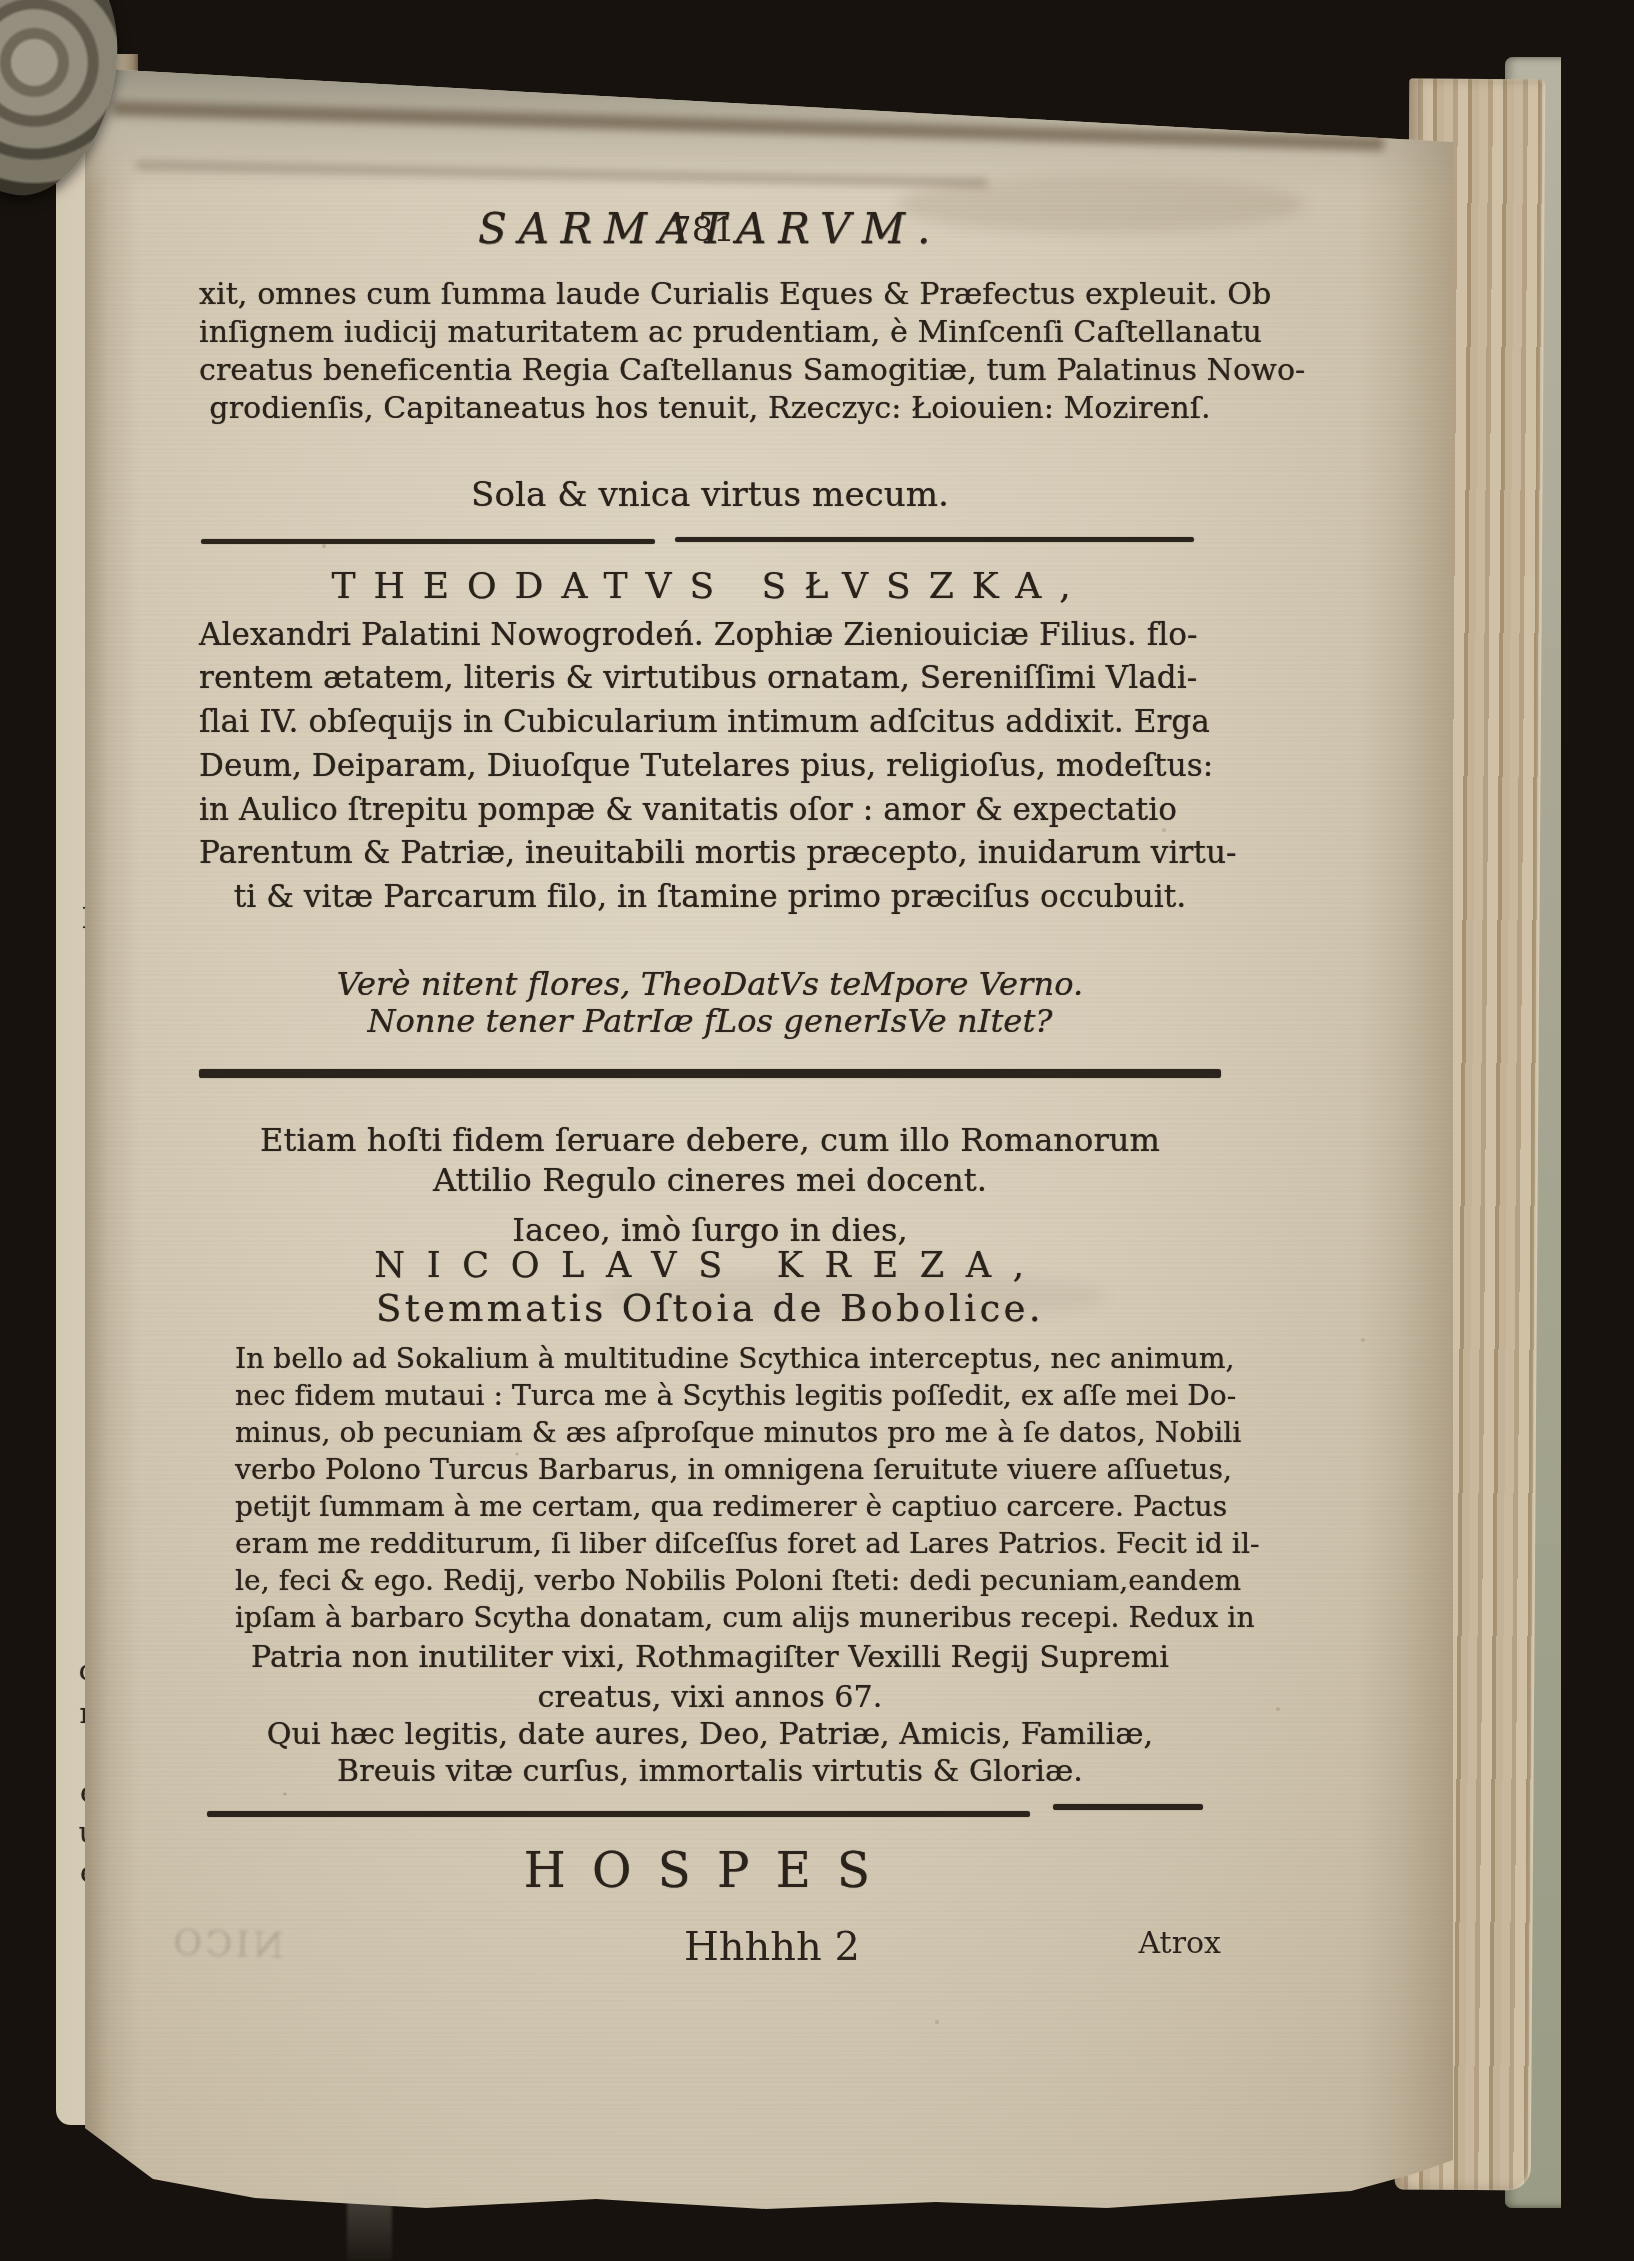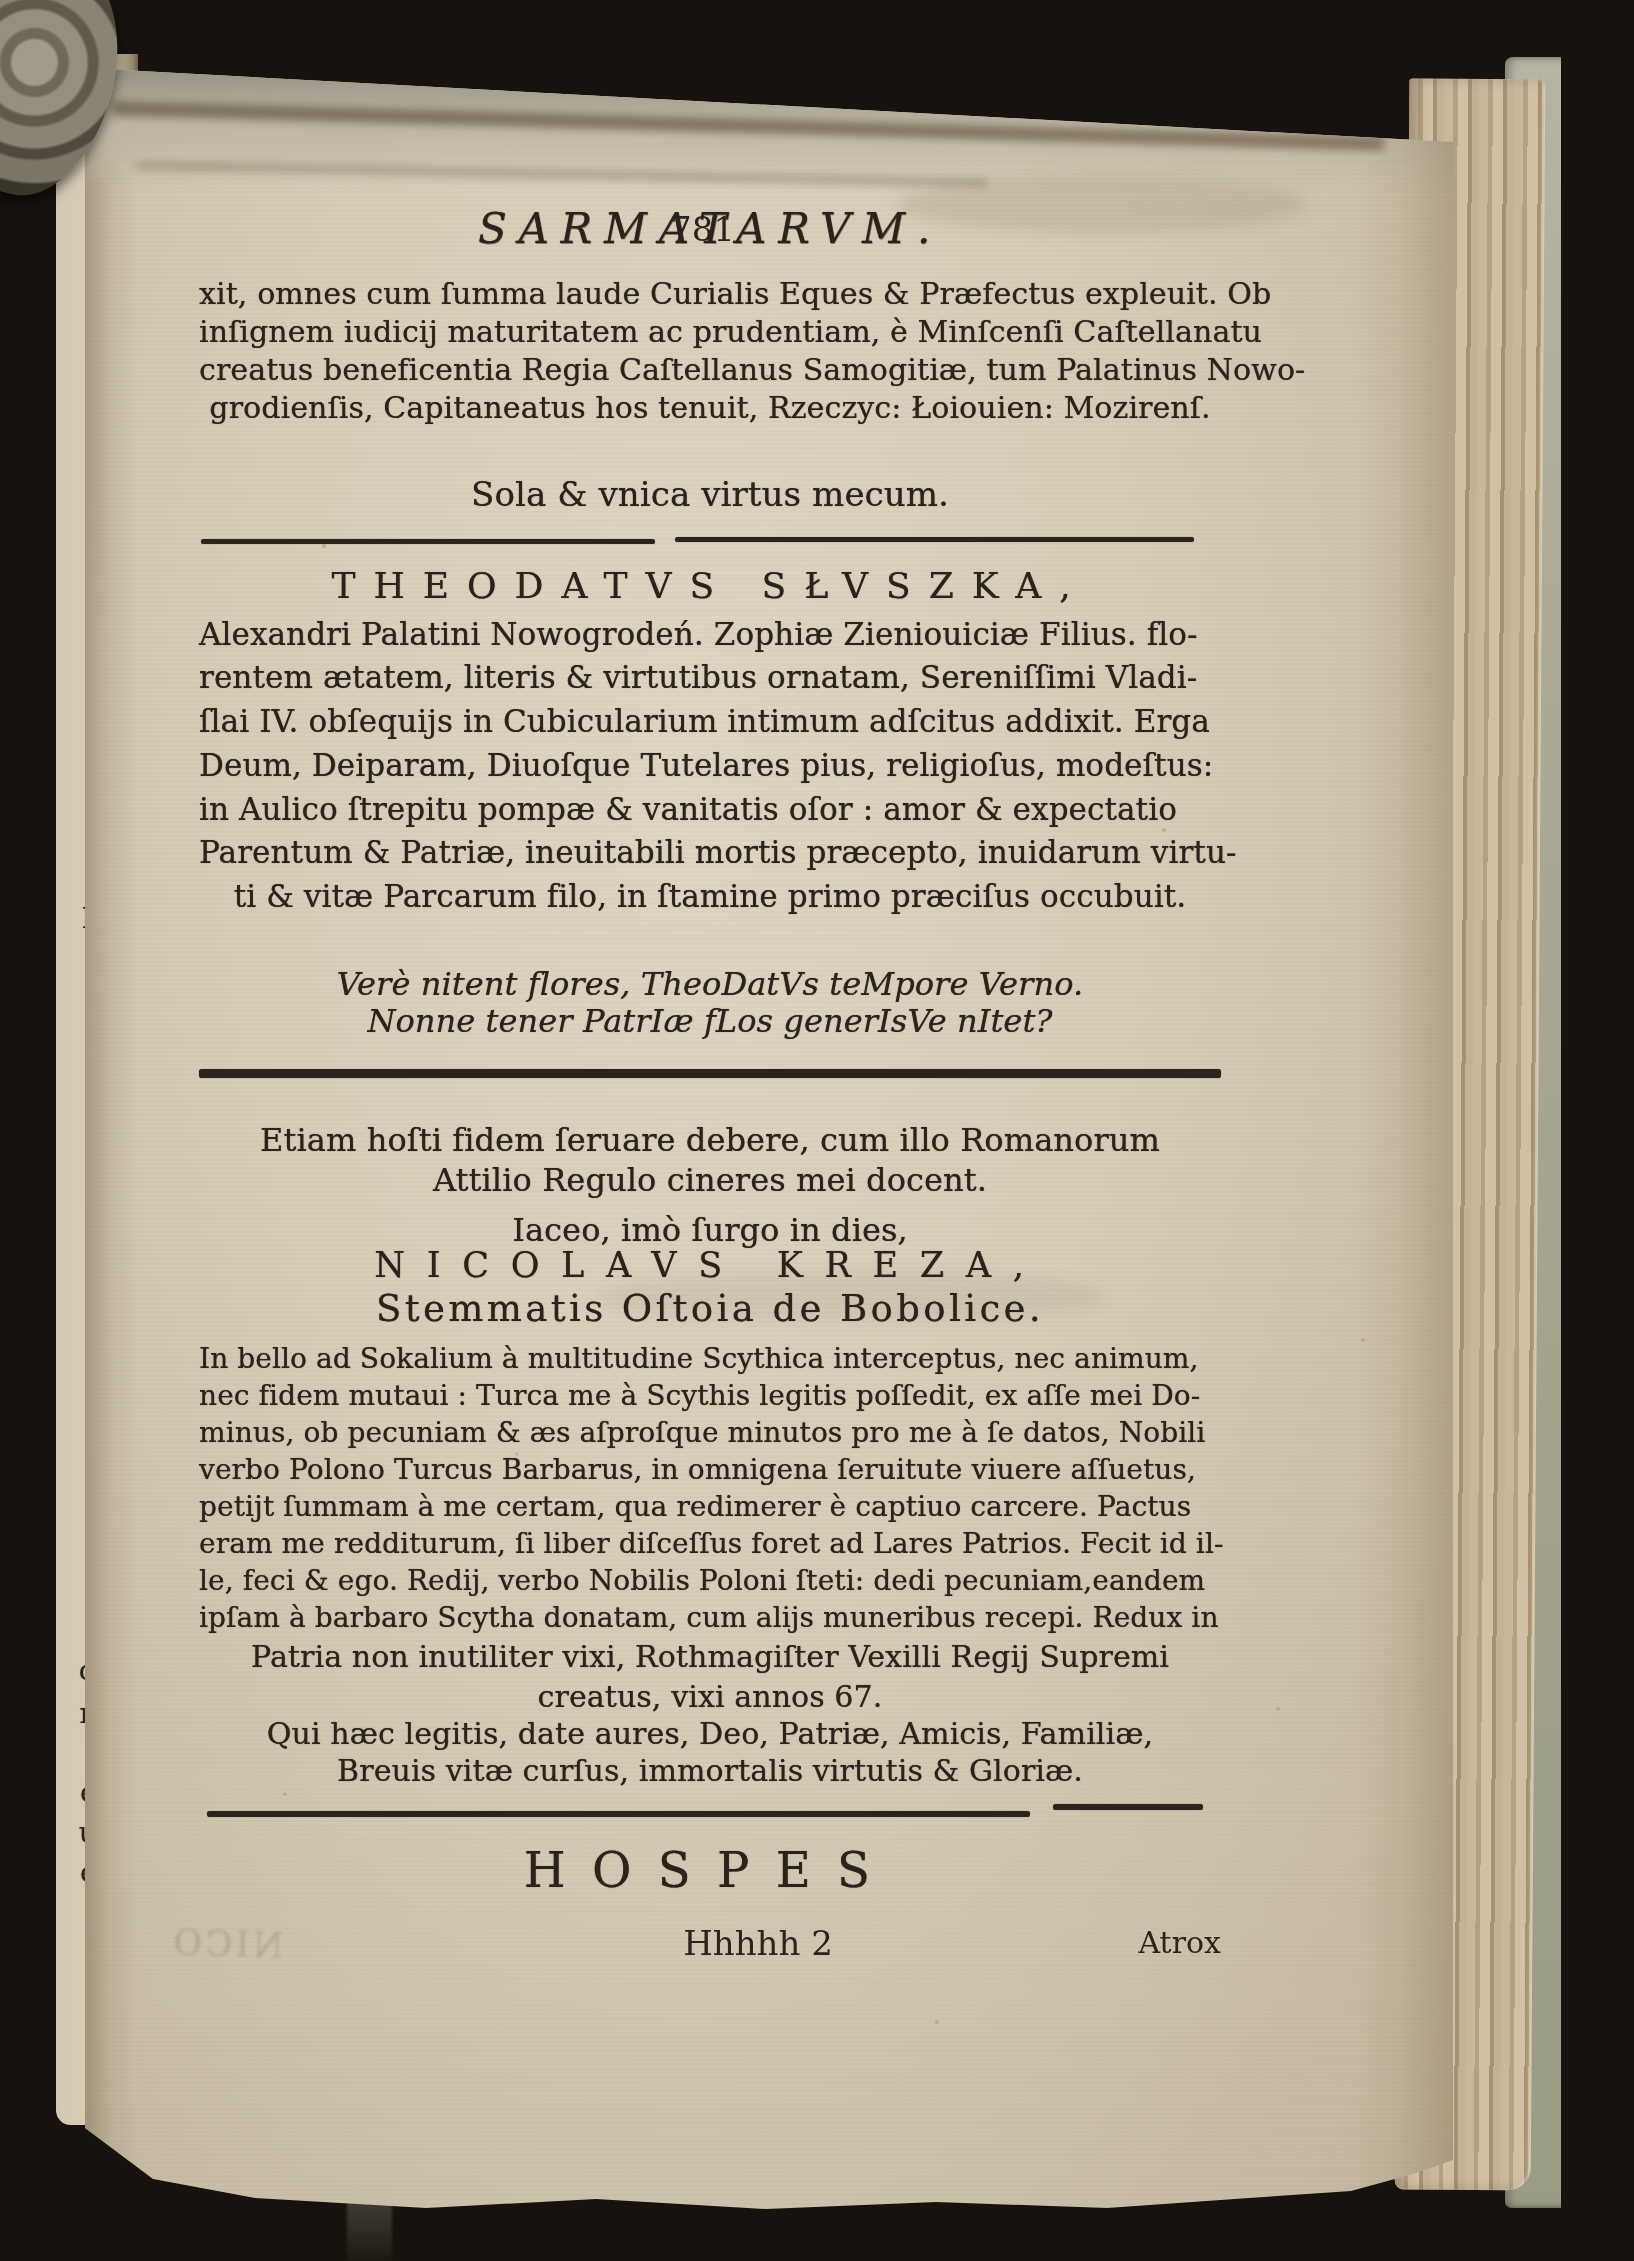--- a/index.html
+++ b/index.html
@@ -54,27 +54,27 @@
   .ln{position:absolute;left:114px;width:1022px;white-space:nowrap;text-align:left;
       font-size:30px;letter-spacing:0.1px;text-shadow:0.3px 0.3px 0 rgba(42,35,26,.4),0 0 1.1px rgba(42,35,26,.5);}
   .ctr{text-align:center;}
   .h-run{position:absolute;left:114px;width:1022px;text-align:center;font-style:italic;font-size:42px;
       letter-spacing:.28em;text-shadow:0.6px 0.6px 0 rgba(35,28,20,.45),0 0 1.1px rgba(35,28,20,.5);}
   .pagenum{position:absolute;left:114px;width:1007px;text-align:center;font-size:34px;}
   .big{font-size:34px;}
   .s2{font-size:31px;}
   .chrono{font-style:italic;font-size:32px;}
   .intro3{font-size:32px;}
-  .s3{font-size:28px;}
+  .s3{font-size:28px;margin-left:36px;}
   .close4{font-size:30px;}
   .h-theo{font-size:36px;letter-spacing:.5em;}
   .h-nico{font-size:35px;letter-spacing:.62em;}
   .h-stem{font-size:37px;letter-spacing:3.4px;}
   .h-hosp{font-size:48px;letter-spacing:.55em;}
-  .sig{position:absolute;left:162px;width:1022px;text-align:center;font-size:34px;}
+  .sig{position:absolute;left:176px;width:1022px;text-align:center;font-size:40px;}
   .catch{position:absolute;left:114px;width:1022px;text-align:right;font-size:30px;}
 
   .rule-seg{position:absolute;height:5.1px;background:#2b241d;border-radius:2.8px;box-shadow:0 0 1.1px rgba(40,30,20,.6);}
   .ghost{position:absolute;left:85px;top:1890px;font-size:35px;opacity:.16;filter:blur(1.7px);
          transform:scaleX(-1) rotate(-2deg);letter-spacing:3.4px;}
   .blot1{position:absolute;left:812px;top:142px;width:409px;height:57px;background:rgba(90,72,50,.12);
          filter:blur(6.8px);border-radius:50%;}
   .blot2{position:absolute;left:511px;top:1237px;width:511px;height:51px;background:rgba(90,72,50,.07);
          filter:blur(6.8px);border-radius:50%;}
   .glint{position:absolute;left:347px;top:2185px;width:45px;height:76px;z-index:5;filter:blur(1.7px);

